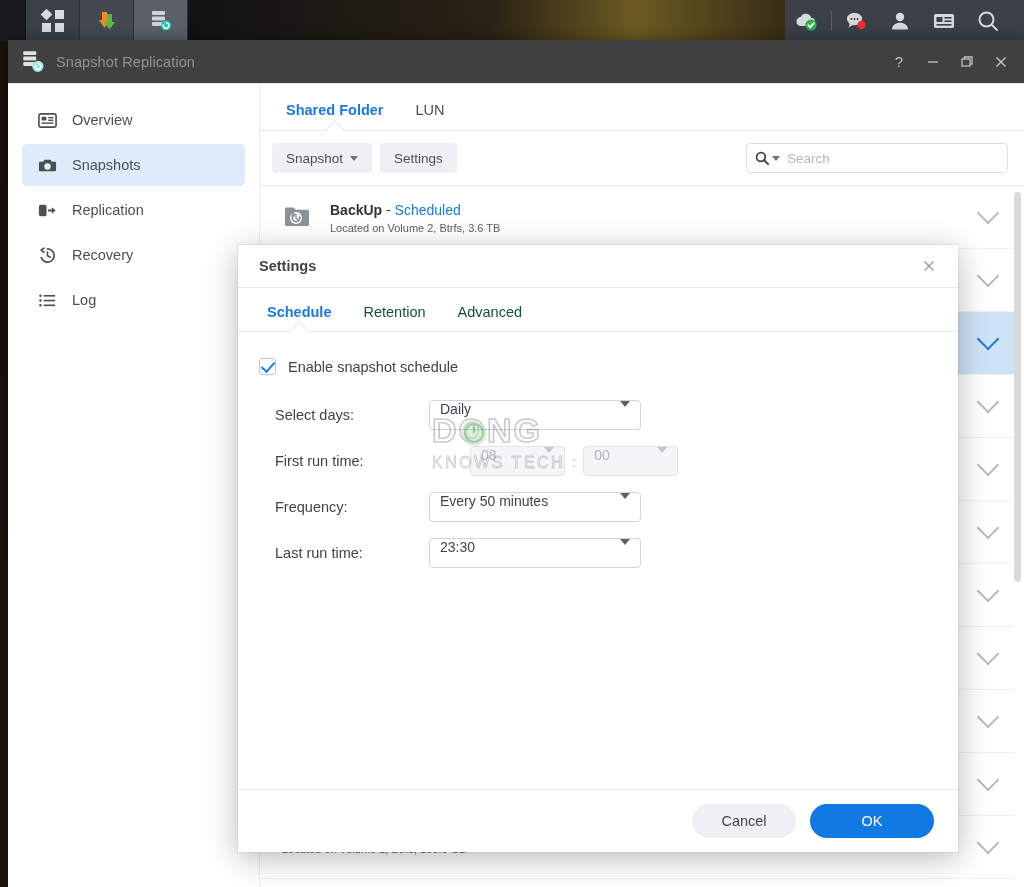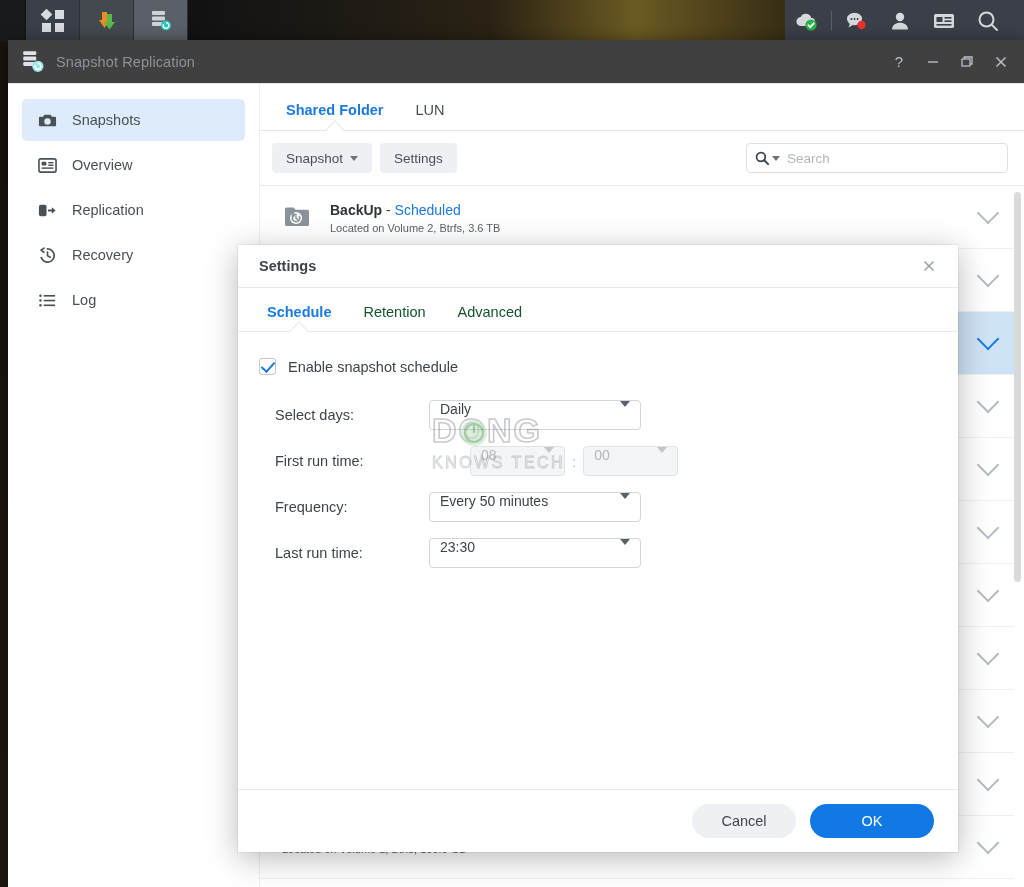--- a/index.html
+++ b/index.html
@@ -466,41 +466,41 @@
           <line x1="2.5" y1="2.5" x2="11.5" y2="11.5" stroke="#b9bec4" stroke-width="1.5"></line>
           <line x1="11.5" y1="2.5" x2="2.5" y2="11.5" stroke="#b9bec4" stroke-width="1.5"></line>
         </svg>
       </span>
     </div>
 
     <div class="win-body">
 
       <div class="sidebar">
 
-        <div class="nav-item active">
-          <span class="ni-icon">
-            <svg width="19" height="19" viewBox="0 0 20 20">
-              <path d="M2 6h3.4l1.3-2h6.6l1.3 2H18a1 1 0 0 1 1 1v8a1 1 0 0 1-1 1H2a1 1 0 0 1-1-1V7a1 1 0 0 1 1-1z" fill="#4a5056"></path>
-              <circle cx="10" cy="11" r="3.4" fill="#ddebfa"></circle>
-            </svg>
-          </span>
-          <span>Snapshots</span>
-        </div>
-
         <div class="nav-item">
           <span class="ni-icon">
             <svg width="19" height="19" viewBox="0 0 20 20">
               <rect x="1" y="3" width="18" height="14" rx="2" stroke="#4a5056" stroke-width="1.7" fill="none"></rect>
               <rect x="3.8" y="6" width="5" height="4" rx="1" fill="#4a5056"></rect>
               <rect x="10.8" y="6.3" width="5.4" height="1.5" fill="#4a5056"></rect>
               <rect x="10.8" y="9" width="5.4" height="1.5" fill="#4a5056"></rect>
               <rect x="3.8" y="12" width="12.4" height="1.5" fill="#4a5056"></rect>
             </svg>
           </span>
           <span>Overview</span>
+        </div>
+
+        <div class="nav-item active">
+          <span class="ni-icon">
+            <svg width="19" height="19" viewBox="0 0 20 20">
+              <path d="M2 6h3.4l1.3-2h6.6l1.3 2H18a1 1 0 0 1 1 1v8a1 1 0 0 1-1 1H2a1 1 0 0 1-1-1V7a1 1 0 0 1 1-1z" fill="#4a5056"></path>
+              <circle cx="10" cy="11" r="3.4" fill="#ddebfa"></circle>
+            </svg>
+          </span>
+          <span>Snapshots</span>
         </div>
 
         <div class="nav-item">
           <span class="ni-icon">
             <svg width="19" height="19" viewBox="0 0 20 20">
               <rect x="1" y="4" width="8" height="12" rx="2" fill="#4a5056"></rect>
               <path d="M10.5 10h6" stroke="#4a5056" stroke-width="2"></path>
               <path d="M14.5 6.6L18.5 10l-4 3.4z" fill="#4a5056"></path>
             </svg>
           </span>

